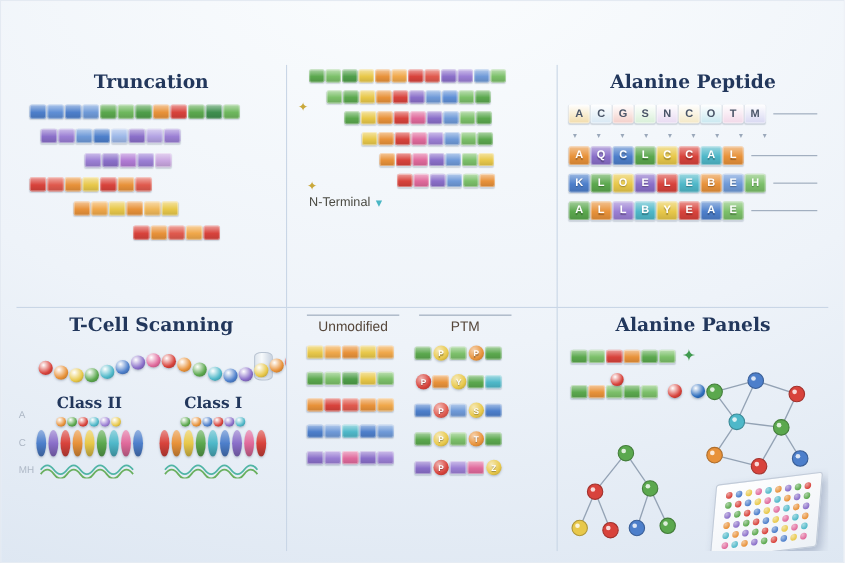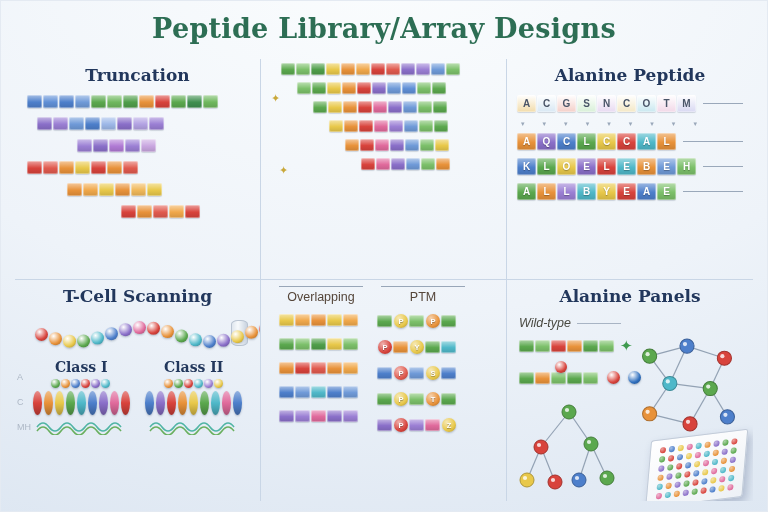--- a/index.html
+++ b/index.html
@@ -90,21 +90,20 @@
     border:1px solid #c2cbd8;border-radius:3px;
     box-shadow:4px 5px 9px rgba(50,70,110,.28);
     transform:rotate(-7deg) skewX(-12deg);transform-origin:90% 90%;}
   .plate-grid{display:grid;grid-template-columns:repeat(9,6px);gap:3px;}
   .spot{width:6px;height:6px;border-radius:50%;}
 </style>
 </head>
 <body>
 
 <div class="canvas">
-  <h1 class="main-title">Peptide Library/Array Designs</h1>
 
   <div class="grid">
 
     <section class="panel col1 row1">
       <h2>Truncation</h2>
       <div id="ov-bars">
           <div class="seg-bar" style="margin-left: 2px; margin-bottom: 9px;">
             <span class="seg-cell" style="width: 15px; height: 13px; background: linear-gradient(rgb(166, 191, 229), rgb(77, 127, 203) 55%, rgb(68, 112, 179));"></span>
             <span class="seg-cell" style="width: 15px; height: 13px; background: linear-gradient(rgb(175, 199, 235), rgb(95, 143, 214) 55%, rgb(84, 126, 188));"></span>
             <span class="seg-cell" style="width: 15px; height: 13px; background: linear-gradient(rgb(166, 191, 229), rgb(77, 127, 203) 55%, rgb(68, 112, 179));"></span>
@@ -225,20 +224,24 @@
             </div>
             <div class="seg-bar" style="margin-left: 80px; margin-bottom: 7px;">
               <span class="seg-cell" style="width: 14px; height: 12px; background: linear-gradient(rgb(236, 161, 158), rgb(216, 67, 60) 55%, rgb(190, 59, 53));"></span>
               <span class="seg-cell" style="width: 14px; height: 12px; background: linear-gradient(rgb(240, 181, 206), rgb(224, 106, 156) 55%, rgb(197, 93, 137));"></span>
               <span class="seg-cell" style="width: 14px; height: 12px; background: linear-gradient(rgb(197, 183, 228), rgb(138, 111, 201) 55%, rgb(121, 98, 177));"></span>
               <span class="seg-cell" style="width: 14px; height: 12px; background: linear-gradient(rgb(183, 205, 236), rgb(111, 154, 216) 55%, rgb(98, 136, 190));"></span>
               <span class="seg-cell" style="width: 14px; height: 12px; background: linear-gradient(rgb(190, 224, 181), rgb(124, 192, 106) 55%, rgb(109, 169, 93));"></span>
               <span class="seg-cell" style="width: 14px; height: 12px; background: linear-gradient(rgb(244, 201, 157), rgb(232, 146, 58) 55%, rgb(204, 128, 51));"></span>
             </div>
           </div>
+        <div class="n-terminal">
+          <span>N-Terminal</span>
+          <span id="tr-arrow" style="color: rgb(73, 182, 196);">▾</span>
+        </div>
       </div>
     </section>
 
     <section class="panel col3 row1">
       <h2>Alanine Peptide</h2>
       <div id="ala-box">
           <div class="ala-row">
             <span class="ala-cell hdr" style="background: linear-gradient(rgb(255, 255, 255), rgb(242, 220, 170));">A</span>
             <span class="ala-cell hdr" style="background: linear-gradient(rgb(255, 255, 255), rgb(216, 232, 244));">C</span>
             <span class="ala-cell hdr" style="background: linear-gradient(rgb(255, 255, 255), rgb(244, 207, 201));">G</span>
@@ -320,20 +323,46 @@
           <span class="bead" style="width: 13px; height: 13px; background: radial-gradient(circle at 35% 30%, rgb(255, 255, 255), rgb(91, 168, 78) 60%, rgb(59, 109, 51)); transform: translateY(1.5px);"></span>
           <span class="bead" style="width: 13px; height: 13px; background: radial-gradient(circle at 35% 30%, rgb(255, 255, 255), rgb(79, 184, 201) 60%, rgb(51, 120, 131)); transform: translateY(5.3px);"></span>
           <span class="bead" style="width: 13px; height: 13px; background: radial-gradient(circle at 35% 30%, rgb(255, 255, 255), rgb(77, 127, 203) 60%, rgb(50, 83, 132)); transform: translateY(7px);"></span>
           <span class="bead" style="width: 13px; height: 13px; background: radial-gradient(circle at 35% 30%, rgb(255, 255, 255), rgb(138, 111, 201) 60%, rgb(90, 72, 131)); transform: translateY(5.8px);"></span>
           <span class="bead" style="width: 13px; height: 13px; background: radial-gradient(circle at 35% 30%, rgb(255, 255, 255), rgb(232, 200, 74) 60%, rgb(151, 130, 48)); transform: translateY(2.2px);"></span>
           <span class="bead" style="width: 13px; height: 13px; background: radial-gradient(circle at 35% 30%, rgb(255, 255, 255), rgb(232, 146, 58) 60%, rgb(151, 95, 38)); transform: translateY(-2.2px);"></span>
           <span class="bead" style="width: 13px; height: 13px; background: radial-gradient(circle at 35% 30%, rgb(255, 255, 255), rgb(216, 67, 60) 60%, rgb(140, 44, 39)); transform: translateY(-5.8px);"></span>
         </div>
       <div class="tc-classes">
         <div class="tc-class">
+          <h3>Class II</h3>
+          <div id="tc-beads-1" class="mini-beads">
+              <span class="bead" style="width: 9px; height: 9px; background: radial-gradient(circle at 35% 30%, rgb(255, 255, 255), rgb(232, 146, 58) 60%, rgb(151, 95, 38));"></span>
+              <span class="bead" style="width: 9px; height: 9px; background: radial-gradient(circle at 35% 30%, rgb(255, 255, 255), rgb(91, 168, 78) 60%, rgb(59, 109, 51));"></span>
+              <span class="bead" style="width: 9px; height: 9px; background: radial-gradient(circle at 35% 30%, rgb(255, 255, 255), rgb(216, 67, 60) 60%, rgb(140, 44, 39));"></span>
+              <span class="bead" style="width: 9px; height: 9px; background: radial-gradient(circle at 35% 30%, rgb(255, 255, 255), rgb(79, 184, 201) 60%, rgb(51, 120, 131));"></span>
+              <span class="bead" style="width: 9px; height: 9px; background: radial-gradient(circle at 35% 30%, rgb(255, 255, 255), rgb(155, 127, 212) 60%, rgb(101, 83, 138));"></span>
+              <span class="bead" style="width: 9px; height: 9px; background: radial-gradient(circle at 35% 30%, rgb(255, 255, 255), rgb(232, 200, 74) 60%, rgb(151, 130, 48));"></span>
+            </div>
+          <div id="tc-groove-1" class="groove">
+              <span class="groove-oval" style="background: linear-gradient(rgb(148, 178, 224), rgb(77, 127, 203) 50%, rgb(58, 95, 152));"></span>
+              <span class="groove-oval" style="background: linear-gradient(rgb(185, 169, 223), rgb(138, 111, 201) 50%, rgb(104, 83, 151));"></span>
+              <span class="groove-oval" style="background: linear-gradient(rgb(232, 142, 138), rgb(216, 67, 60) 50%, rgb(162, 50, 45));"></span>
+              <span class="groove-oval" style="background: linear-gradient(rgb(241, 190, 137), rgb(232, 146, 58) 50%, rgb(174, 110, 44));"></span>
+              <span class="groove-oval" style="background: linear-gradient(rgb(241, 222, 146), rgb(232, 200, 74) 50%, rgb(174, 150, 56));"></span>
+              <span class="groove-oval" style="background: linear-gradient(rgb(157, 203, 149), rgb(91, 168, 78) 50%, rgb(68, 126, 59));"></span>
+              <span class="groove-oval" style="background: linear-gradient(rgb(149, 212, 223), rgb(79, 184, 201) 50%, rgb(59, 138, 151));"></span>
+              <span class="groove-oval" style="background: linear-gradient(rgb(236, 166, 196), rgb(224, 106, 156) 50%, rgb(168, 80, 117));"></span>
+              <span class="groove-oval" style="background: linear-gradient(rgb(148, 178, 224), rgb(77, 127, 203) 50%, rgb(58, 95, 152));"></span>
+            </div>
+          <svg id="tc-squig-1" class="squiggle" width="92" height="16">
+              <path d="M2 8 q6 -8 12 0 t12 0 t12 0 t12 0 t12 0 t12 0 t12 0" fill="none" stroke="#3fae9c" stroke-width="1.6" opacity="0.9"></path>
+              <path d="M2 8 q6 -8 12 0 t12 0 t12 0 t12 0 t12 0 t12 0 t12 0" fill="none" stroke="#5ba84e" stroke-width="1.6" opacity="0.9" transform="translate(0,4)"></path>
+            </svg>
+        </div>
+        <div class="tc-class">
           <h3>Class I</h3>
           <div id="tc-beads-0" class="mini-beads">
               <span class="bead" style="width: 9px; height: 9px; background: radial-gradient(circle at 35% 30%, rgb(255, 255, 255), rgb(91, 168, 78) 60%, rgb(59, 109, 51));"></span>
               <span class="bead" style="width: 9px; height: 9px; background: radial-gradient(circle at 35% 30%, rgb(255, 255, 255), rgb(232, 146, 58) 60%, rgb(151, 95, 38));"></span>
               <span class="bead" style="width: 9px; height: 9px; background: radial-gradient(circle at 35% 30%, rgb(255, 255, 255), rgb(77, 127, 203) 60%, rgb(50, 83, 132));"></span>
               <span class="bead" style="width: 9px; height: 9px; background: radial-gradient(circle at 35% 30%, rgb(255, 255, 255), rgb(216, 67, 60) 60%, rgb(140, 44, 39));"></span>
               <span class="bead" style="width: 9px; height: 9px; background: radial-gradient(circle at 35% 30%, rgb(255, 255, 255), rgb(138, 111, 201) 60%, rgb(90, 72, 131));"></span>
               <span class="bead" style="width: 9px; height: 9px; background: radial-gradient(circle at 35% 30%, rgb(255, 255, 255), rgb(79, 184, 201) 60%, rgb(51, 120, 131));"></span>
             </div>
           <div id="tc-groove-0" class="groove">
@@ -345,52 +374,26 @@
               <span class="groove-oval" style="background: linear-gradient(rgb(148, 178, 224), rgb(77, 127, 203) 50%, rgb(58, 95, 152));"></span>
               <span class="groove-oval" style="background: linear-gradient(rgb(185, 169, 223), rgb(138, 111, 201) 50%, rgb(104, 83, 151));"></span>
               <span class="groove-oval" style="background: linear-gradient(rgb(236, 166, 196), rgb(224, 106, 156) 50%, rgb(168, 80, 117));"></span>
               <span class="groove-oval" style="background: linear-gradient(rgb(232, 142, 138), rgb(216, 67, 60) 50%, rgb(162, 50, 45));"></span>
             </div>
           <svg id="tc-squig-0" class="squiggle" width="92" height="16">
               <path d="M2 8 q6 -8 12 0 t12 0 t12 0 t12 0 t12 0 t12 0 t12 0" fill="none" stroke="#3fae9c" stroke-width="1.6" opacity="0.9"></path>
               <path d="M2 8 q6 -8 12 0 t12 0 t12 0 t12 0 t12 0 t12 0 t12 0" fill="none" stroke="#5ba84e" stroke-width="1.6" opacity="0.9" transform="translate(0,4)"></path>
             </svg>
         </div>
-        <div class="tc-class">
-          <h3>Class II</h3>
-          <div id="tc-beads-1" class="mini-beads">
-              <span class="bead" style="width: 9px; height: 9px; background: radial-gradient(circle at 35% 30%, rgb(255, 255, 255), rgb(232, 146, 58) 60%, rgb(151, 95, 38));"></span>
-              <span class="bead" style="width: 9px; height: 9px; background: radial-gradient(circle at 35% 30%, rgb(255, 255, 255), rgb(91, 168, 78) 60%, rgb(59, 109, 51));"></span>
-              <span class="bead" style="width: 9px; height: 9px; background: radial-gradient(circle at 35% 30%, rgb(255, 255, 255), rgb(216, 67, 60) 60%, rgb(140, 44, 39));"></span>
-              <span class="bead" style="width: 9px; height: 9px; background: radial-gradient(circle at 35% 30%, rgb(255, 255, 255), rgb(79, 184, 201) 60%, rgb(51, 120, 131));"></span>
-              <span class="bead" style="width: 9px; height: 9px; background: radial-gradient(circle at 35% 30%, rgb(255, 255, 255), rgb(155, 127, 212) 60%, rgb(101, 83, 138));"></span>
-              <span class="bead" style="width: 9px; height: 9px; background: radial-gradient(circle at 35% 30%, rgb(255, 255, 255), rgb(232, 200, 74) 60%, rgb(151, 130, 48));"></span>
-            </div>
-          <div id="tc-groove-1" class="groove">
-              <span class="groove-oval" style="background: linear-gradient(rgb(148, 178, 224), rgb(77, 127, 203) 50%, rgb(58, 95, 152));"></span>
-              <span class="groove-oval" style="background: linear-gradient(rgb(185, 169, 223), rgb(138, 111, 201) 50%, rgb(104, 83, 151));"></span>
-              <span class="groove-oval" style="background: linear-gradient(rgb(232, 142, 138), rgb(216, 67, 60) 50%, rgb(162, 50, 45));"></span>
-              <span class="groove-oval" style="background: linear-gradient(rgb(241, 190, 137), rgb(232, 146, 58) 50%, rgb(174, 110, 44));"></span>
-              <span class="groove-oval" style="background: linear-gradient(rgb(241, 222, 146), rgb(232, 200, 74) 50%, rgb(174, 150, 56));"></span>
-              <span class="groove-oval" style="background: linear-gradient(rgb(157, 203, 149), rgb(91, 168, 78) 50%, rgb(68, 126, 59));"></span>
-              <span class="groove-oval" style="background: linear-gradient(rgb(149, 212, 223), rgb(79, 184, 201) 50%, rgb(59, 138, 151));"></span>
-              <span class="groove-oval" style="background: linear-gradient(rgb(236, 166, 196), rgb(224, 106, 156) 50%, rgb(168, 80, 117));"></span>
-              <span class="groove-oval" style="background: linear-gradient(rgb(148, 178, 224), rgb(77, 127, 203) 50%, rgb(58, 95, 152));"></span>
-            </div>
-          <svg id="tc-squig-1" class="squiggle" width="92" height="16">
-              <path d="M2 8 q6 -8 12 0 t12 0 t12 0 t12 0 t12 0 t12 0 t12 0" fill="none" stroke="#3fae9c" stroke-width="1.6" opacity="0.9"></path>
-              <path d="M2 8 q6 -8 12 0 t12 0 t12 0 t12 0 t12 0 t12 0 t12 0" fill="none" stroke="#5ba84e" stroke-width="1.6" opacity="0.9" transform="translate(0,4)"></path>
-            </svg>
-        </div>
       </div>
     </section>
 
     <section class="panel col2 row2">
       <div class="ptm-headers">
-        <span class="ptm-header">Overlapping</span>
+        <span class="ptm-header">Unmodified</span>
         <span class="ptm-header">PTM</span>
       </div>
       <div class="ptm-cols">
         <div id="ptm-unmod" class="ptm-col">
             <div class="seg-bar">
               <span class="seg-cell" style="width: 15px; height: 12px; background: linear-gradient(rgb(244, 228, 165), rgb(232, 200, 74) 55%, rgb(204, 176, 65));"></span>
               <span class="seg-cell" style="width: 15px; height: 12px; background: linear-gradient(rgb(248, 212, 165), rgb(240, 168, 75) 55%, rgb(211, 148, 66));"></span>
               <span class="seg-cell" style="width: 15px; height: 12px; background: linear-gradient(rgb(244, 201, 157), rgb(232, 146, 58) 55%, rgb(204, 128, 51));"></span>
               <span class="seg-cell" style="width: 15px; height: 12px; background: linear-gradient(rgb(244, 228, 165), rgb(232, 200, 74) 55%, rgb(204, 176, 65));"></span>
               <span class="seg-cell" style="width: 15px; height: 12px; background: linear-gradient(rgb(248, 212, 165), rgb(240, 168, 75) 55%, rgb(211, 148, 66));"></span>
@@ -460,24 +463,20 @@
               <span class="seg-cell" style="width: 15px; height: 12px; background: linear-gradient(rgb(240, 181, 206), rgb(224, 106, 156) 55%, rgb(197, 93, 137));"></span>
               <span class="ptm-dot" style="background: radial-gradient(circle at 35% 30%, rgb(246, 233, 183), rgb(232, 200, 74) 60%, rgb(162, 140, 52));">Z</span>
             </div>
           </div>
       </div>
     </section>
 
     <section class="panel col3 row2">
       <h2>Alanine Panels</h2>
       <div class="mut-content">
-        <div class="wt-row">
-          <span class="wt-label">Wild-type</span>
-          <span class="wt-line"></span>
-        </div>
         <div id="mut-wt-row" class="mut-bar-row">
             <div class="seg-bar">
               <span class="seg-cell" style="width: 15px; height: 12px; background: linear-gradient(rgb(173, 212, 167), rgb(91, 168, 78) 55%, rgb(80, 148, 69));"></span>
               <span class="seg-cell" style="width: 15px; height: 12px; background: linear-gradient(rgb(190, 224, 181), rgb(124, 192, 106) 55%, rgb(109, 169, 93));"></span>
               <span class="seg-cell" style="width: 15px; height: 12px; background: linear-gradient(rgb(236, 161, 158), rgb(216, 67, 60) 55%, rgb(190, 59, 53));"></span>
               <span class="seg-cell" style="width: 15px; height: 12px; background: linear-gradient(rgb(244, 201, 157), rgb(232, 146, 58) 55%, rgb(204, 128, 51));"></span>
               <span class="seg-cell" style="width: 15px; height: 12px; background: linear-gradient(rgb(173, 212, 167), rgb(91, 168, 78) 55%, rgb(80, 148, 69));"></span>
               <span class="seg-cell" style="width: 15px; height: 12px; background: linear-gradient(rgb(190, 224, 181), rgb(124, 192, 106) 55%, rgb(109, 169, 93));"></span>
             </div>
             <span class="star" style="color: rgb(63, 154, 79);">✦</span>

